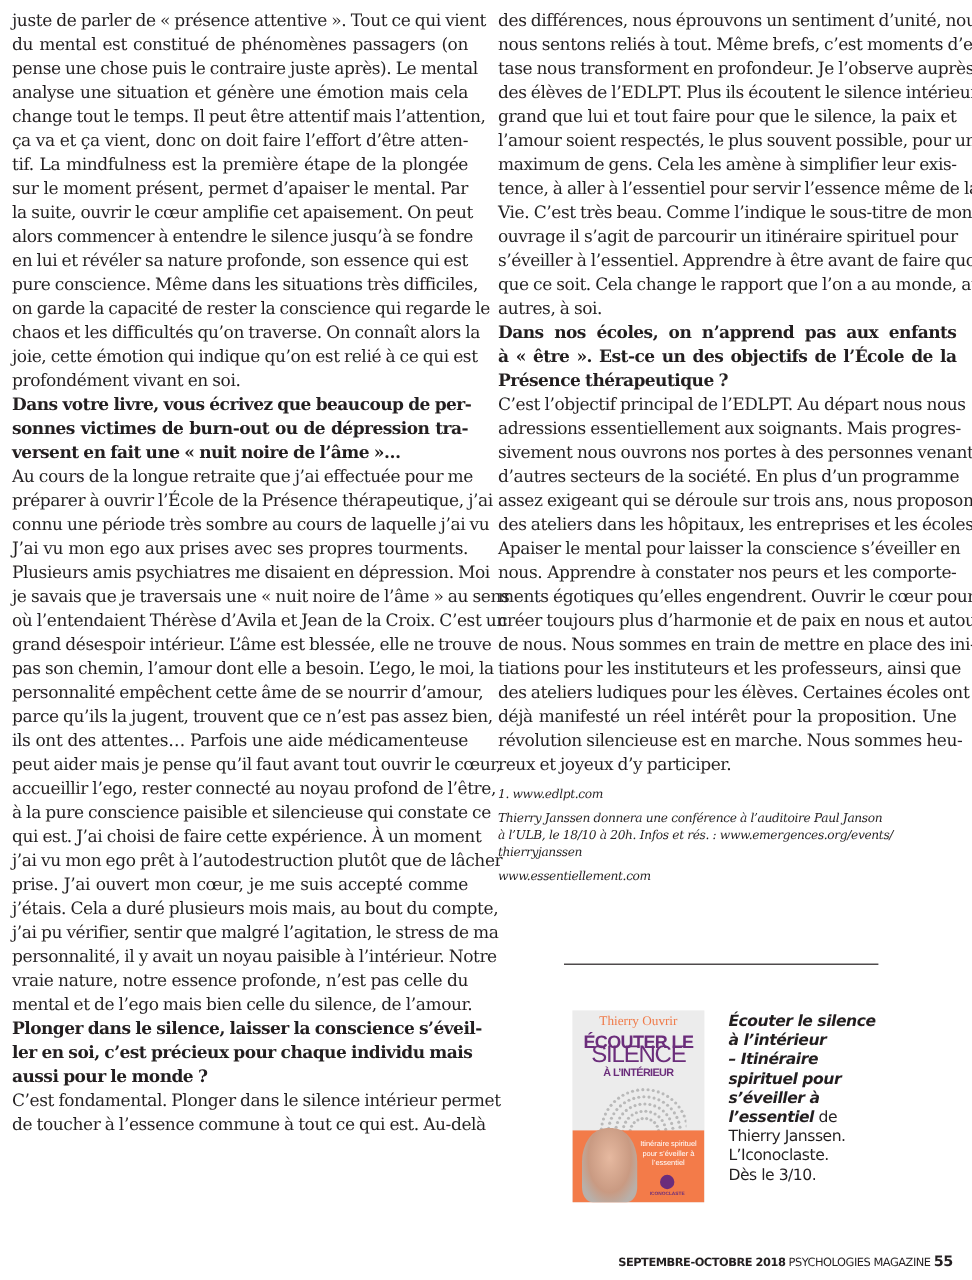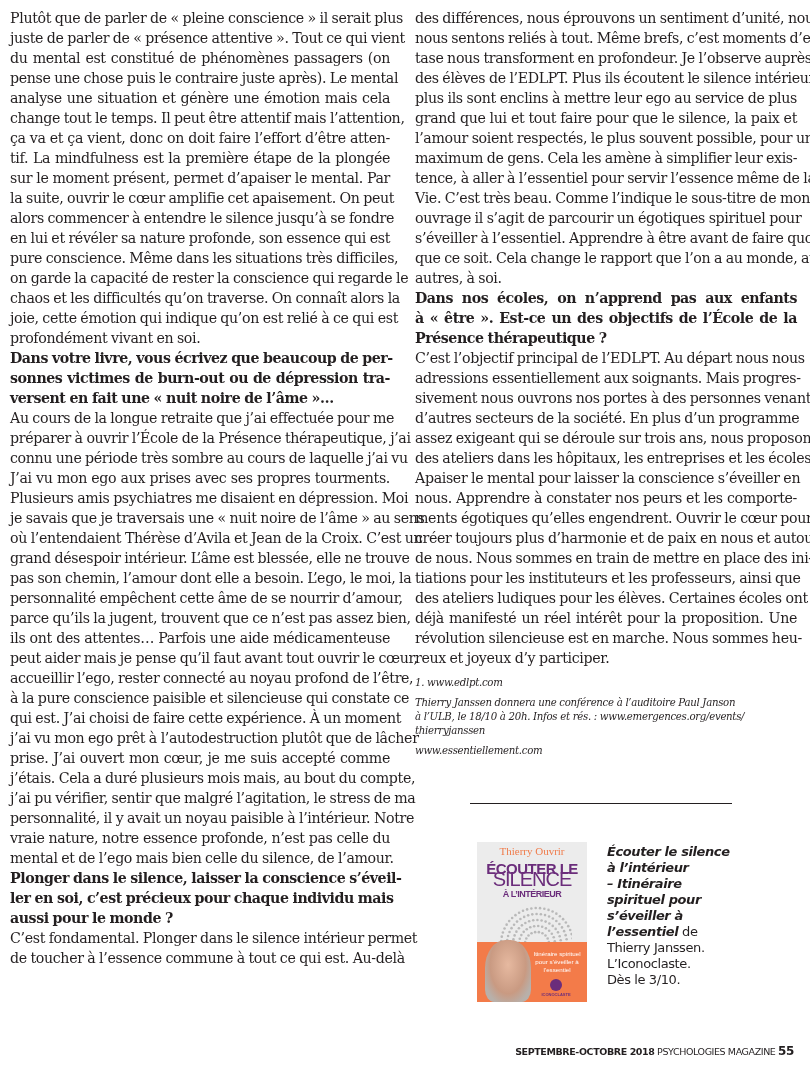--- a/index.html
+++ b/index.html
@@ -85,21 +85,20 @@
       letter-spacing: -0.4px; color: #231f20; white-space: nowrap;
     }
     .footer .date { font-weight: bold; }
     .footer .pnum { font-weight: bold; font-size: 12px; }
   </style>
 </head>
 <body>
 
 <div class="col col-left" id="col-left">
     <div class="a">
-      <div class="line">Plutôt que de parler de « pleine conscience » il serait plus</div>
       <div class="line">juste de parler de « présence attentive ». Tout ce qui vient</div>
       <div class="line">du mental est constitué de phénomènes passagers (on</div>
       <div class="line">pense une chose puis le contraire juste après). Le mental</div>
       <div class="line">analyse une situation et génère une émotion mais cela</div>
       <div class="line">change tout le temps. Il peut être attentif mais l’attention,</div>
       <div class="line">ça va et ça vient, donc on doit faire l’effort d’être atten-</div>
       <div class="line">tif. La mindfulness est la première étape de la plongée</div>
       <div class="line">sur le moment présent, permet d’apaiser le mental. Par</div>
       <div class="line">la suite, ouvrir le cœur amplifie cet apaisement. On peut</div>
       <div class="line">alors commencer à entendre le silence jusqu’à se fondre</div>
@@ -150,27 +149,26 @@
       <div class="line">de toucher à l’essence commune à tout ce qui est. Au-delà</div>
     </div>
   </div>
 <div class="col col-right" id="col-right">
   <div id="col-right-body">
       <div class="a">
         <div class="line">des différences, nous éprouvons un sentiment d’unité, nous</div>
         <div class="line">nous sentons reliés à tout. Même brefs, c’est moments d’ex-</div>
         <div class="line">tase nous transforment en profondeur. Je l’observe auprès</div>
         <div class="line">des élèves de l’EDLPT. Plus ils écoutent le silence intérieur,</div>
-        <div class="line">plus ils sont enclins à mettre leur ego au service de plus</div>
         <div class="line">grand que lui et tout faire pour que le silence, la paix et</div>
         <div class="line">l’amour soient respectés, le plus souvent possible, pour un</div>
         <div class="line">maximum de gens. Cela les amène à simplifier leur exis-</div>
         <div class="line">tence, à aller à l’essentiel pour servir l’essence même de la</div>
         <div class="line">Vie. C’est très beau. Comme l’indique le sous-titre de mon</div>
-        <div class="line">ouvrage il s’agit de parcourir un égotiques spirituel pour</div>
+        <div class="line">ouvrage il s’agit de parcourir un itinéraire spirituel pour</div>
         <div class="line">s’éveiller à l’essentiel. Apprendre à être avant de faire quoi</div>
         <div class="line">que ce soit. Cela change le rapport que l’on a au monde, aux</div>
         <div class="line last">autres, à soi.</div>
       </div>
       <div class="q">
         <div class="line">Dans nos écoles, on n’apprend pas aux enfants</div>
         <div class="line">à « être ». Est-ce un des objectifs de l’École de la</div>
         <div class="line last">Présence thérapeutique ?</div>
       </div>
       <div class="a">

